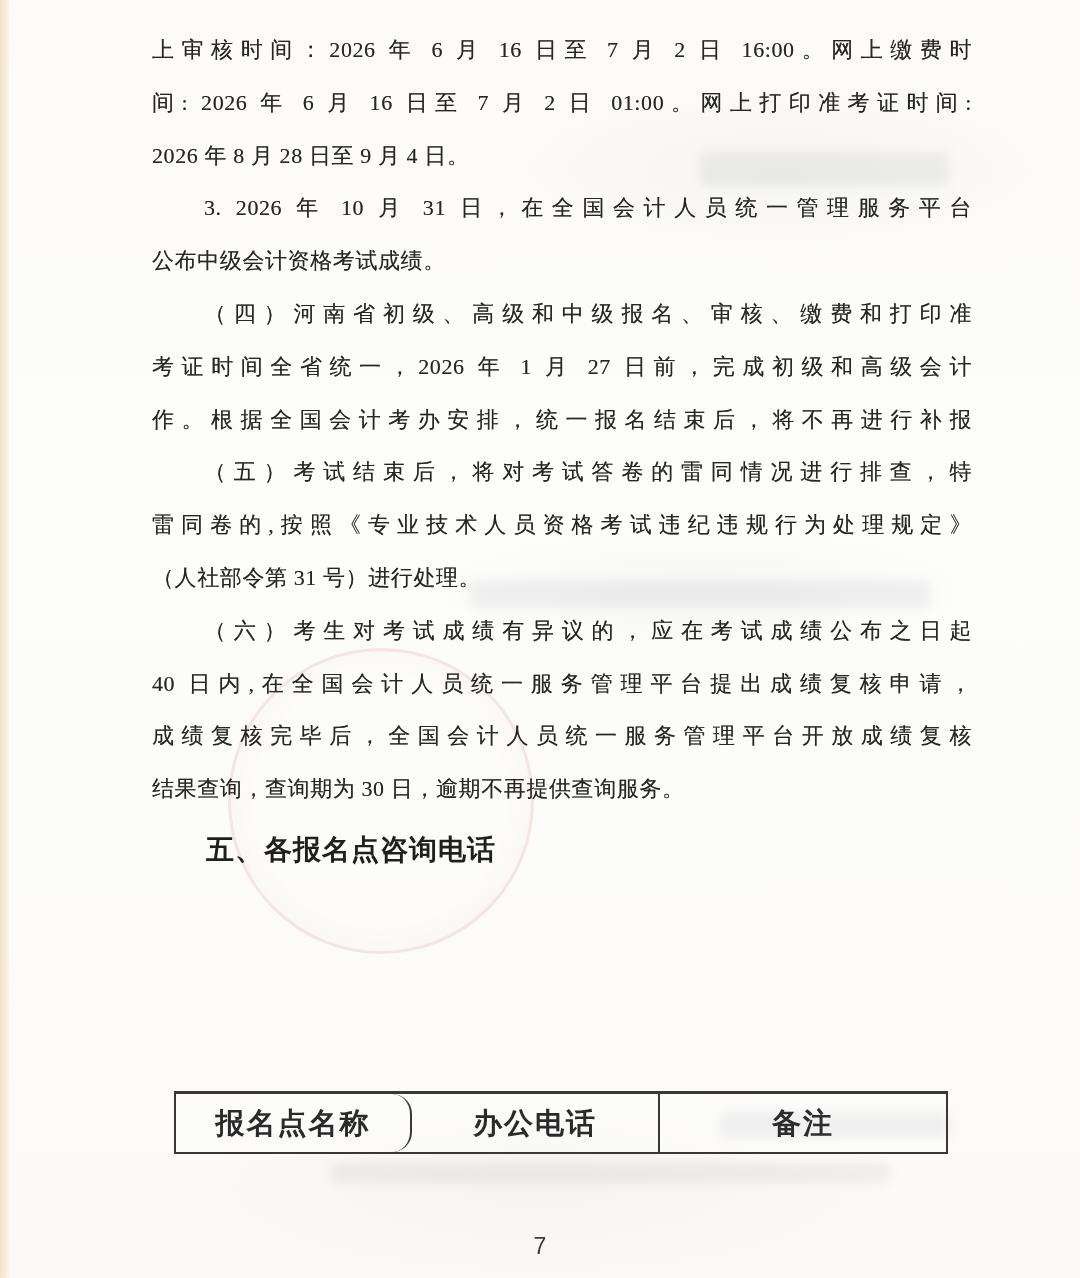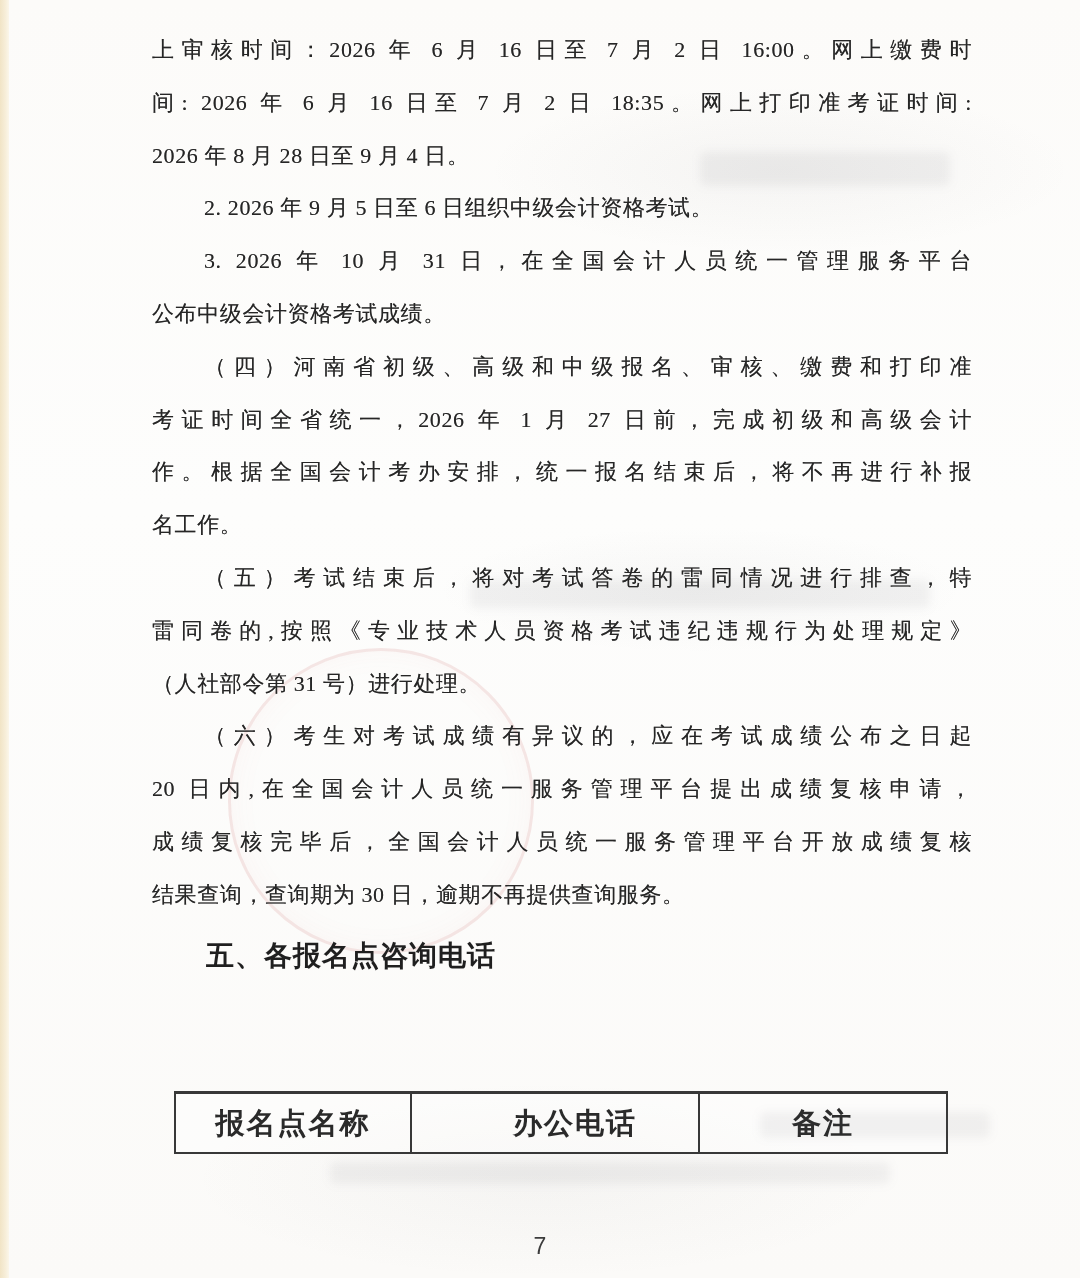--- a/index.html
+++ b/index.html
@@ -81,22 +81,22 @@
     box-sizing: border-box;
     height: 100%;
     line-height: 58px;
     text-align: center;
     font-size: 29px;
     font-weight: 600;
     letter-spacing: 2px;
     color: #2a2a2a;
     position: relative;
   }
-  .phone-table .c1 { width: 236px; border-right: 2px solid #383838; }
-  .phone-table .c2 { width: 248px; border-right: 2px solid #383838; margin-left: 40px; }
+  .phone-table .c1 { width: 236px; border-right: 2px solid #383838; border-radius: 20px; }
+  .phone-table .c2 { width: 248px; border-right: 2px solid #383838; }
   .phone-table .c3 { flex: 1; }
   .smudge {
     position: absolute;
     background: rgba(90, 90, 95, 0.07);
     filter: blur(5px);
     border-radius: 6px;
   }
   .smudge.s1 { left: 700px; top: 152px; width: 250px; height: 34px; }
   .smudge.s2 { left: 470px; top: 580px; width: 460px; height: 28px; }
   .smudge.s3 { left: 690px; top: 1118px; width: 230px; height: 26px; }
@@ -118,34 +118,32 @@
 
   <div class="edge-strip"></div>
 
   <div class="seal"></div>
 
   <div class="smudge s1"></div>
   <div class="smudge s2"></div>
 
   <div class="body-col">
     <div class="line j">上审核时间：2026 年 6 月 16 日至 7 月 2 日 16:00。网上缴费时</div>
-    <div class="line j">间: 2026 年 6 月 16 日至 7 月 2 日 18:35。网上打印准考证时间:</div>
+    <div class="line j">间: 2026 年 6 月 16 日至 7 月 2 日 01:00。网上打印准考证时间:</div>
     <div class="line">2026 年 8 月 28 日至 9 月 4 日。</div>
-    <div class="line ind">2. 2026 年 9 月 5 日至 6 日组织中级会计资格考试。</div>
     <div class="line ind j">3. 2026 年 10 月 31 日，在全国会计人员统一管理服务平台</div>
     <div class="line">公布中级会计资格考试成绩。</div>
     <div class="line ind j">（四）河南省初级、高级和中级报名、审核、缴费和打印准</div>
     <div class="line j">考证时间全省统一，2026 年 1 月 27 日前，完成初级和高级会计</div>
     <div class="line j">作。根据全国会计考办安排，统一报名结束后，将不再进行补报</div>
-    <div class="line">名工作。</div>
     <div class="line ind j">（五）考试结束后，将对考试答卷的雷同情况进行排查，特</div>
     <div class="line j">雷同卷的,按照《专业技术人员资格考试违纪违规行为处理规定》</div>
     <div class="line">（人社部令第 31 号）进行处理。</div>
     <div class="line ind j">（六）考生对考试成绩有异议的，应在考试成绩公布之日起</div>
-    <div class="line j">20 日内,在全国会计人员统一服务管理平台提出成绩复核申请，</div>
+    <div class="line j">40 日内,在全国会计人员统一服务管理平台提出成绩复核申请，</div>
     <div class="line j">成绩复核完毕后，全国会计人员统一服务管理平台开放成绩复核</div>
     <div class="line">结果查询，查询期为 30 日，逾期不再提供查询服务。</div>
 
     <div class="sec-heading">五、各报名点咨询电话</div>
   </div>
 
   <div class="phone-table">
     <div class="cell c1">报名点名称</div>
     <div class="cell c2">办公电话</div>
     <div class="cell c3">备注

